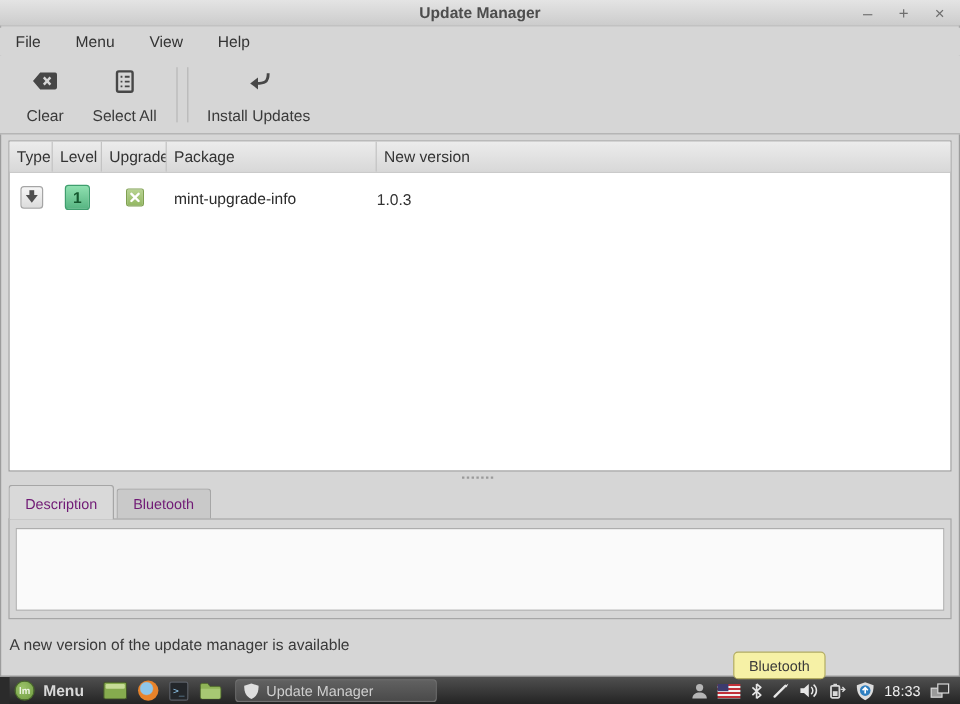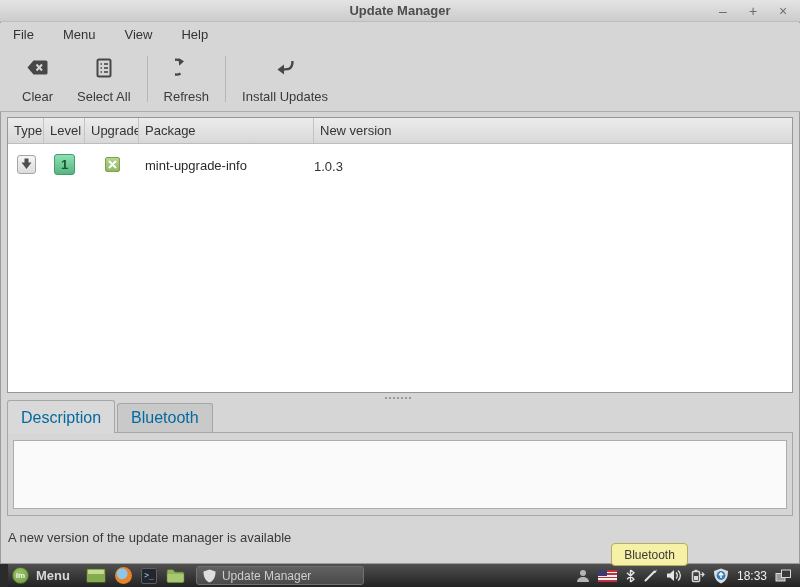--- a/index.html
+++ b/index.html
@@ -79,21 +79,21 @@
   .upg-check {
     width:15px; height:15px; border:1px solid #7fa050; border-radius:2px;
     background:linear-gradient(#b7d391,#94b863);
     display:flex; align-items:center; justify-content:center;
   }
   
   .pane-handle { position:absolute; top:397px; left:385px; width:26px; border-top:2px dotted #9a9a9a; }
   
   .tabs { position:absolute; left:7px; top:403px; height:30px; display:flex; align-items:flex-end; }
   .tab {
-    padding:5px 13px 6px 13px; font-size:16px; color:#0369a1;
+    padding:5px 13px 6px 13px; font-size:12px; color:#701a75;
     border:1px solid #a6a6a6; border-bottom:none; border-radius:3px 3px 0 0;
     background:#c9c9c9; margin-right:2px;
   }
   .tab.active { background:#d9d9d9; padding-top:8px; position:relative; z-index:2; }
   .notebook {
     position:absolute; left:7px; top:432px; width:786px; height:84px;
     border:1px solid #a6a6a6; background:#d6d6d6;
   }
   .desc-box {
     position:absolute; left:5px; top:7px; right:5px; bottom:6px;
@@ -184,29 +184,20 @@
             <line x1="9" y1="6" x2="13" y2="6" stroke="#474747" stroke-width="1.6"></line>
             <line x1="5.5" y1="10" x2="7" y2="10" stroke="#474747" stroke-width="1.6"></line>
             <line x1="9" y1="10" x2="13" y2="10" stroke="#474747" stroke-width="1.6"></line>
             <line x1="5.5" y1="14" x2="7" y2="14" stroke="#474747" stroke-width="1.6"></line>
             <line x1="9" y1="14" x2="13" y2="14" stroke="#474747" stroke-width="1.6"></line>
           </svg>
       </span>
       <span class="tlabel">Select All</span>
     </div>
     <div class="tool-sep"></div>
-    <div class="tool-btn">
-      <span class="ticon">
-        <svg width="22" height="22" viewBox="0 0 22 22">
-            <path d="M5.5 16.5 A7.5 7.5 0 1 1 6.5 4.5" fill="none" stroke="#474747" stroke-width="2.4"></path>
-            <path d="M3.5 1 L9 4.2 L4.2 8.8 Z" fill="#474747"></path>
-          </svg>
-      </span>
-      <span class="tlabel">Refresh</span>
-    </div>
     <div class="tool-sep"></div>
     <div class="tool-btn">
       <span class="ticon">
         <svg width="22" height="17" viewBox="0 0 22 17">
             <path d="M18.5 2 C18.5 10 15 10.5 8.5 10.5" fill="none" stroke="#474747" stroke-width="2.4"></path>
             <path d="M10 5.5 L3.5 10.5 L10 15.5 Z" fill="#474747"></path>
           </svg>
       </span>
       <span class="tlabel">Install Updates</span>
     </div>

